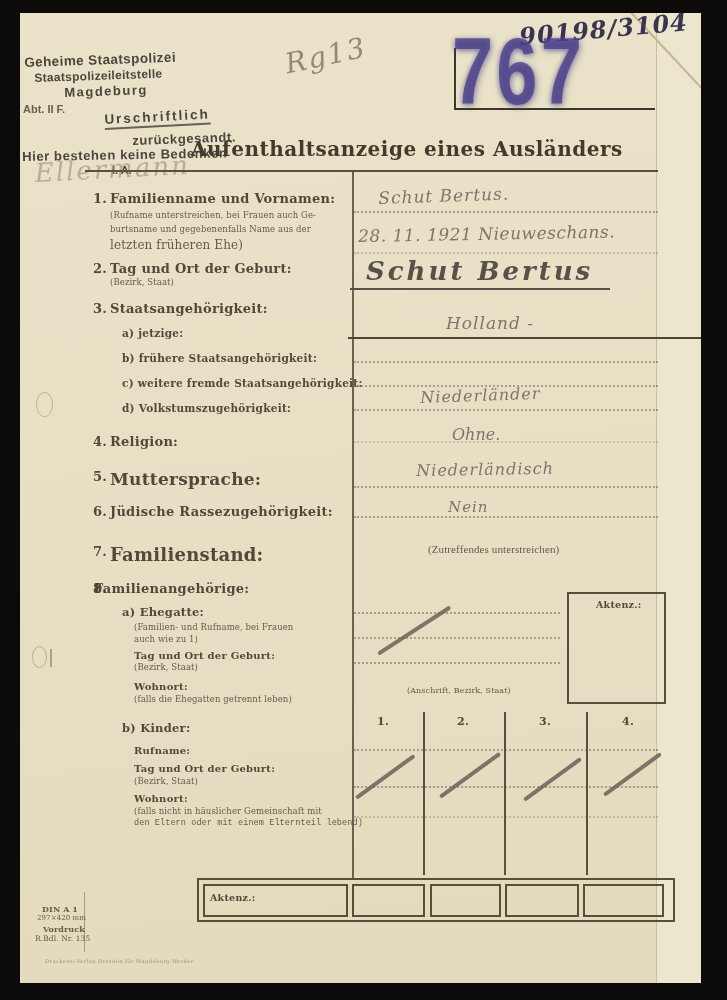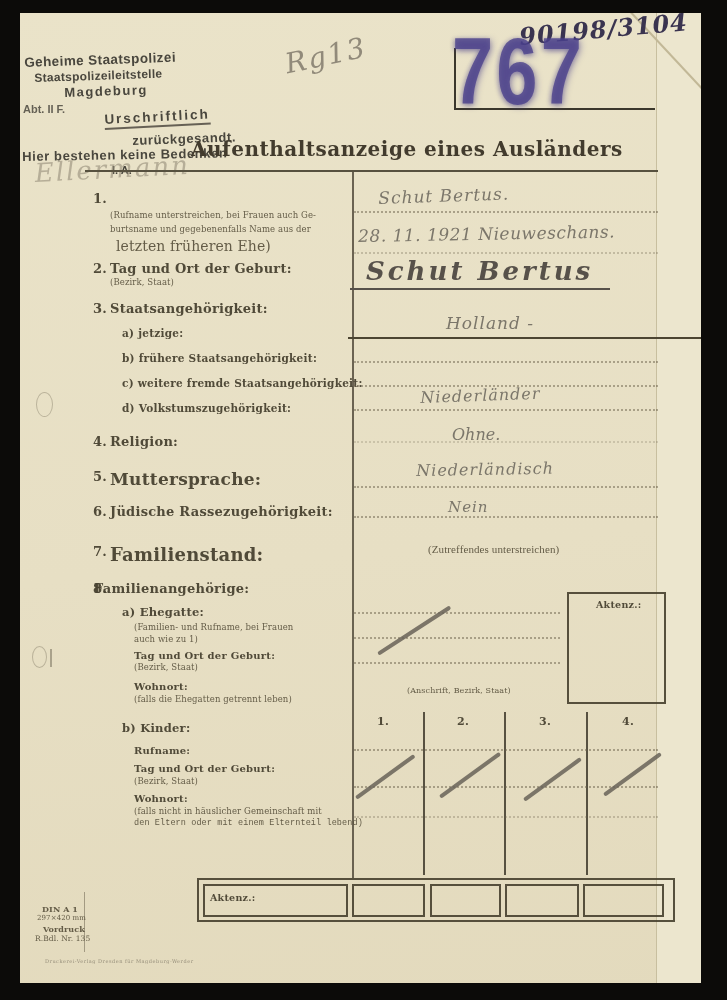--- a/index.html
+++ b/index.html
@@ -55,23 +55,24 @@
     <div class="hw" style="left:34px;top:158px;font-size:26px;color:rgba(148,140,120,.6);transform:rotate(-3deg);letter-spacing:2px;">Ellermann</div>
 
     <div class="lbl" style="left:191px;top:137px;font-size:20px;letter-spacing:.5px;color:#423b2d;">Aufenthaltsanzeige eines Ausländers</div>
     <div class="sline" style="left:85px;top:170px;width:573px;height:2px;background:#57513f;"></div>
   </div>
 
   <div class="sline" style="left:352px;top:172px;width:2px;height:706px;background:rgba(75,68,52,.8);"></div>
 
   <div class="abs" style="left:0;top:0;width:352px;height:1000px;">
     <div class="lbl" style="left:93px;top:191px;font-size:13px;">1.</div>
+    <div class="lbl" style="left:110px;top:191px;font-size:13px;">Familienname und Vornamen:</div>
     <div class="note" style="left:110px;top:210px;font-size:8.5px;">(Rufname unterstreichen, bei Frauen auch Ge-</div>
     <div class="note" style="left:110px;top:224px;font-size:8.5px;">burtsname und gegebenenfalls Name aus der</div>
-    <div class="note" style="left:110px;top:238px;font-size:14px;margin-left:6px;">letzten früheren Ehe)</div>
+    <div class="note" style="left:110px;top:238px;font-size:12px;">letzten früheren Ehe)</div>
 
     <div class="lbl" style="left:93px;top:261px;font-size:13px;">2.</div>
     <div class="lbl" style="left:110px;top:261px;font-size:13px;">Tag und Ort der Geburt:</div>
     <div class="note" style="left:110px;top:277px;font-size:8.5px;">(Bezirk, Staat)</div>
 
     <div class="lbl" style="left:93px;top:301px;font-size:13px;">3.</div>
     <div class="lbl" style="left:110px;top:301px;font-size:13px;">Staatsangehörigkeit:</div>
     <div class="lbl" style="left:122px;top:327px;font-size:10.5px;">a) jetzige:</div>
     <div class="lbl" style="left:122px;top:352px;font-size:10.5px;">b) frühere Staatsangehörigkeit:</div>
     <div class="lbl" style="left:122px;top:377px;font-size:10.5px;">c) weitere fremde Staatsangehörigkeit:</div>

